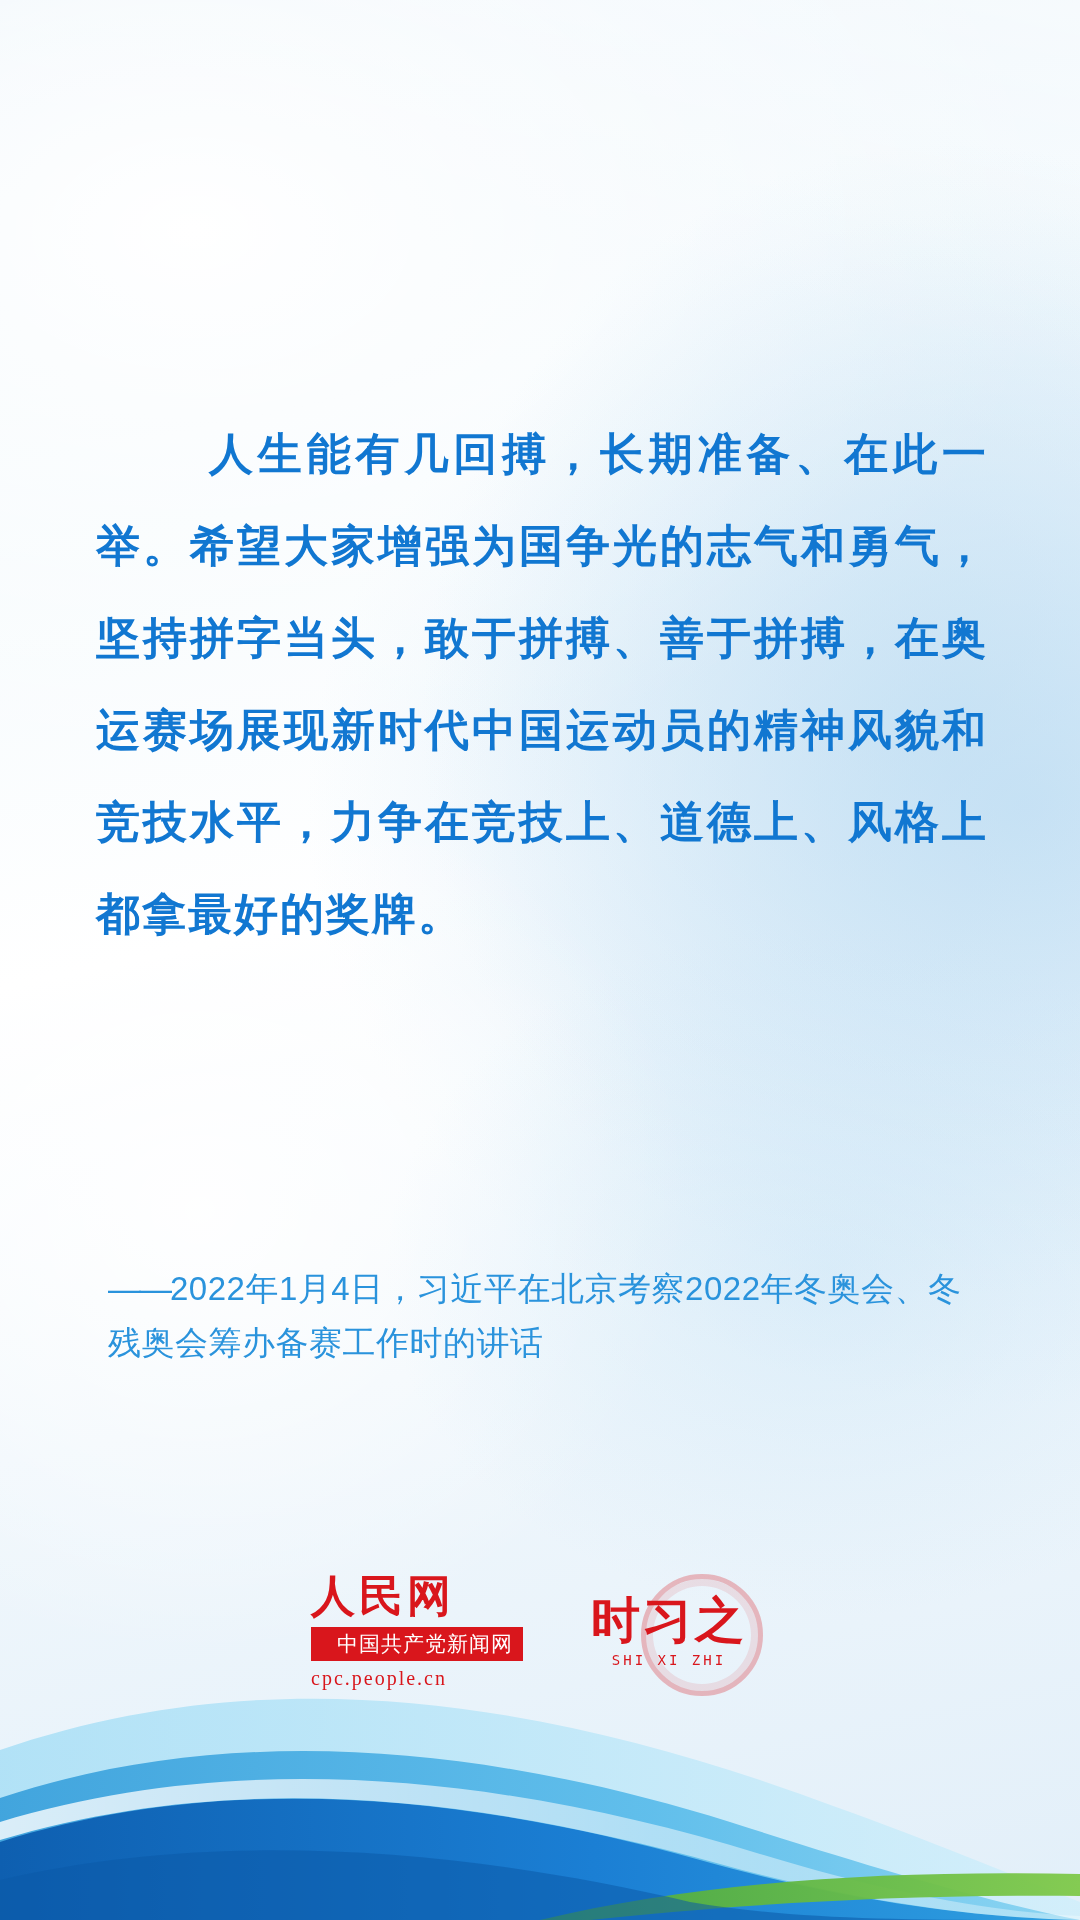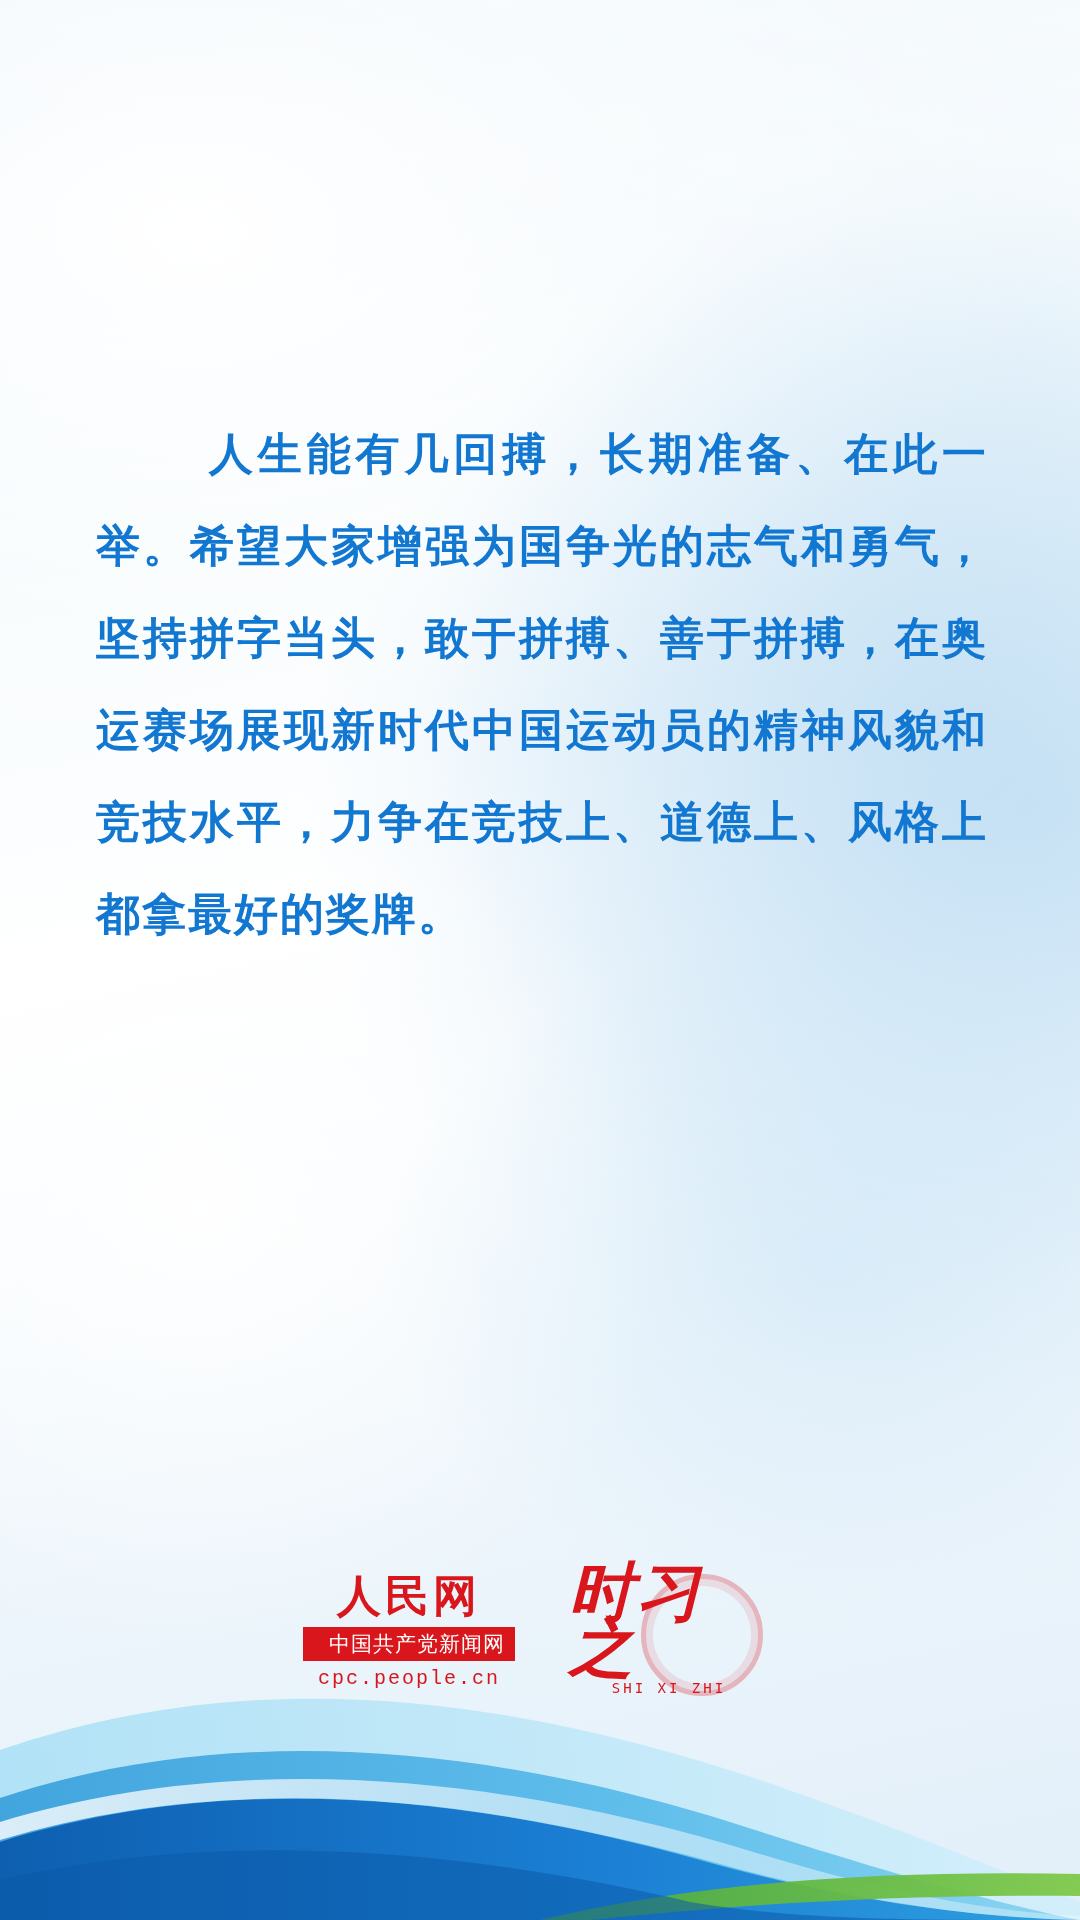--- a/index.html
+++ b/index.html
@@ -97,21 +97,21 @@
     top: 1570px;
     width: 1080px;
     display: flex;
     justify-content: center;
     align-items: center;
     gap: 62px;
   }
   .logo-people {
     display: flex;
     flex-direction: column;
-    align-items: center;
+    align-items: flex-start;
     width: 196px;
   }
   .logo-people .cn-name {
     font-family: "DejaVu Serif", "Liberation Serif", serif;
     font-weight: 700;
     font-size: 44px;
     color: #d9161c;
     letter-spacing: 4px;
     line-height: 50px;
   }
@@ -123,21 +123,21 @@
     color: #ffffff;
     font-size: 21px;
     line-height: 34px;
     text-align: center;
     letter-spacing: 1px;
     font-family: "Liberation Sans", sans-serif;
     padding-left: 16px;
   }
   .logo-people .domain {
     margin-top: 6px;
-    font-family: Liberation Mono, monospace;
+    font-family: Liberation Serif, serif;
     font-size: 20px;
     color: #d9161c;
     letter-spacing: 2px;
   }
 
   .logo-shixizhi {
     position: relative;
     width: 200px;
     height: 120px;
     display: flex;
@@ -152,22 +152,21 @@
     width: 112px;
     height: 112px;
     border-radius: 50%;
     border: 5px solid rgba(217,22,28,0.28);
     box-shadow: inset 0 0 0 7px rgba(217,22,28,0.10);
   }
   .logo-shixizhi .sz-cn {
     position: relative;
     font-family: "DejaVu Serif", "Liberation Serif", serif;
     font-weight: 700;
-    font-style: italic;
-    font-size: 64px;
+    font-size: 49px;
     color: #d9161c;
     letter-spacing: 3px;
     line-height: 56px;
     z-index: 2;
   }
   .logo-shixizhi .sz-py {
     position: relative;
     margin-top: 4px;
     font-family: "DejaVu Sans Mono", monospace;
     font-size: 14px;
@@ -193,20 +192,21 @@
 
   <div class="sheen sheen-a"></div>
   <div class="sheen sheen-b"></div>
   <div class="sheen sheen-c"></div>
   <div class="sheen sheen-d"></div>
 
   <div class="content">
 
     <div class="quote"><span class="indent"></span><span>人生能有几回搏，长期准备、在此一举。希望大家增强为国争光的志气和勇气，坚持拼字当头，敢于拼搏、善于拼搏，在奥运赛场展现新时代中国运动员的精神风貌和竞技水平，力争在竞技上、道德上、风格上都拿最好的奖牌。</span></div>
 
+    <div class="attribution"><span class="lead">——</span><span>2022年1月4日，习近平在北京考察2022年冬奥会、冬残奥会筹办备赛工作时的讲话</span></div>
 
     <div class="logos">
 
       <div class="logo-people">
         <div class="cn-name">人民网</div>
         <div class="bar">中国共产党新闻网</div>
         <div class="domain">cpc.people.cn</div>
       </div>
 
       <div class="logo-shixizhi">

